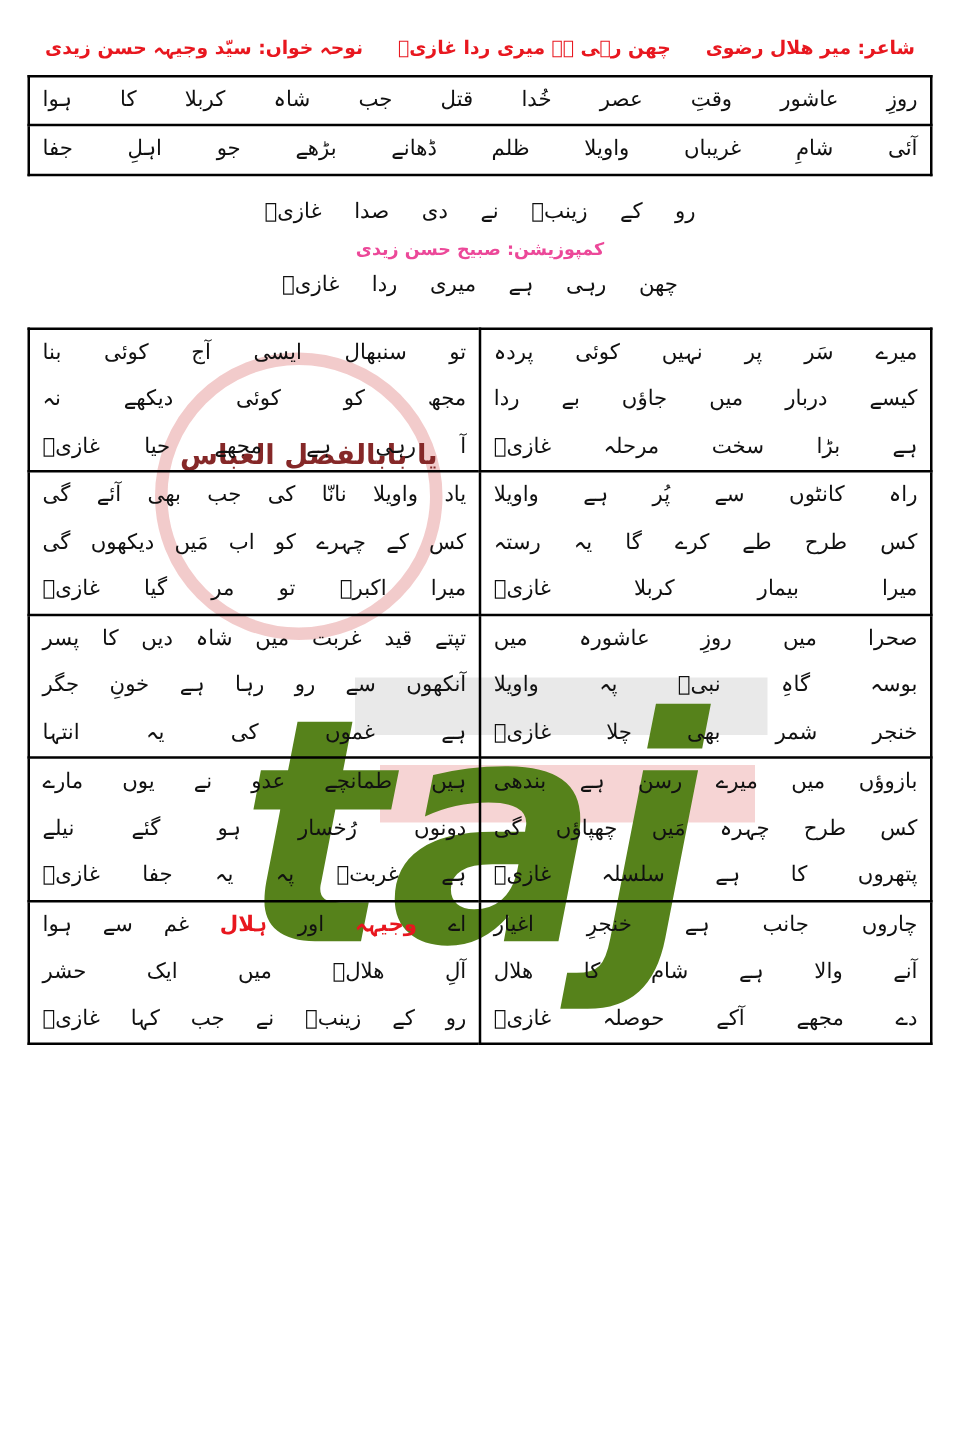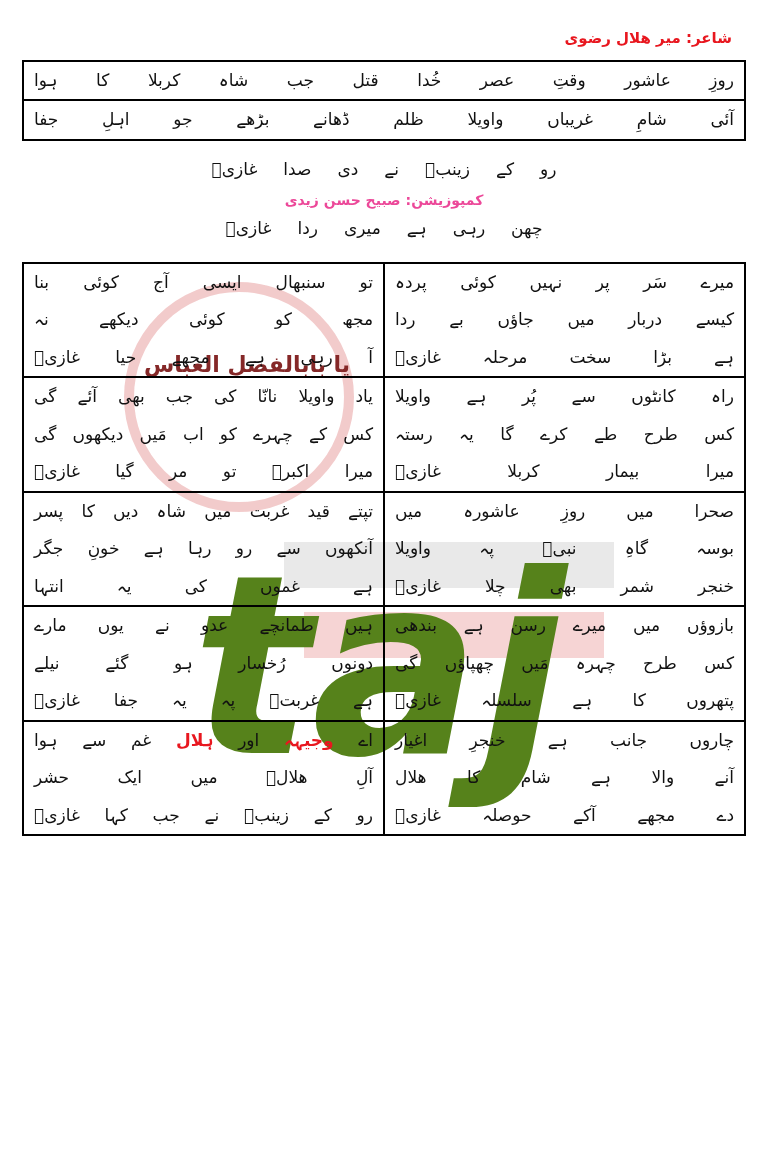--- a/index.html
+++ b/index.html
@@ -151,20 +151,22 @@
     <div class="wm-red-band"></div>
     <div class="wm-red-band2"></div>
     <div class="wm-text wm-big">taj</div>
   </div>
 
   <div class="content">
 
     <div class="hdr">
       <div class="hdr-row">
         <span class="cell">شاعر: میر ھلال رضوی</span>
+        <span class="cell">چھن رہی ہے میری ردا غازیؐ</span>
+        <span class="cell">نوحہ خواں: سیّد وجیہہ حسن زیدی</span>
       </div>
     </div>
 
     <table class="kalam">
       <tbody>
           <tr>
         <td class="full">
           <div class="line">
             <span class="w">روزِ</span>
             <span class="w">عاشور</span>

